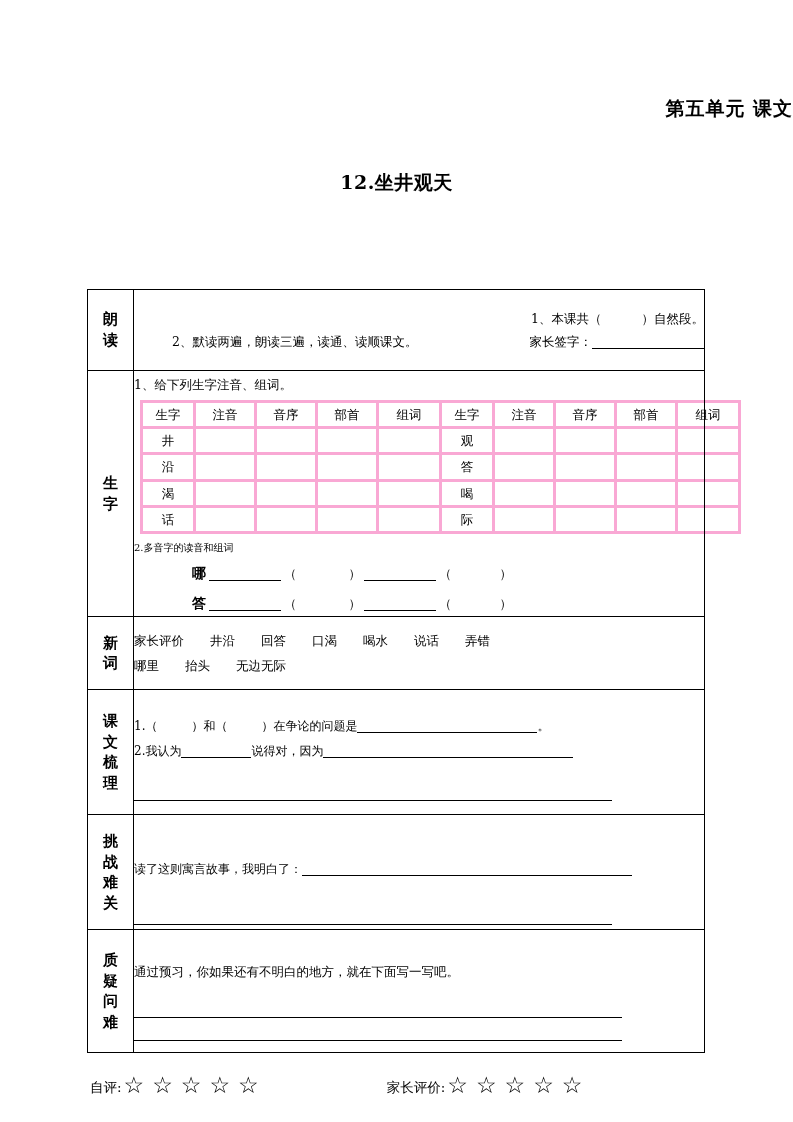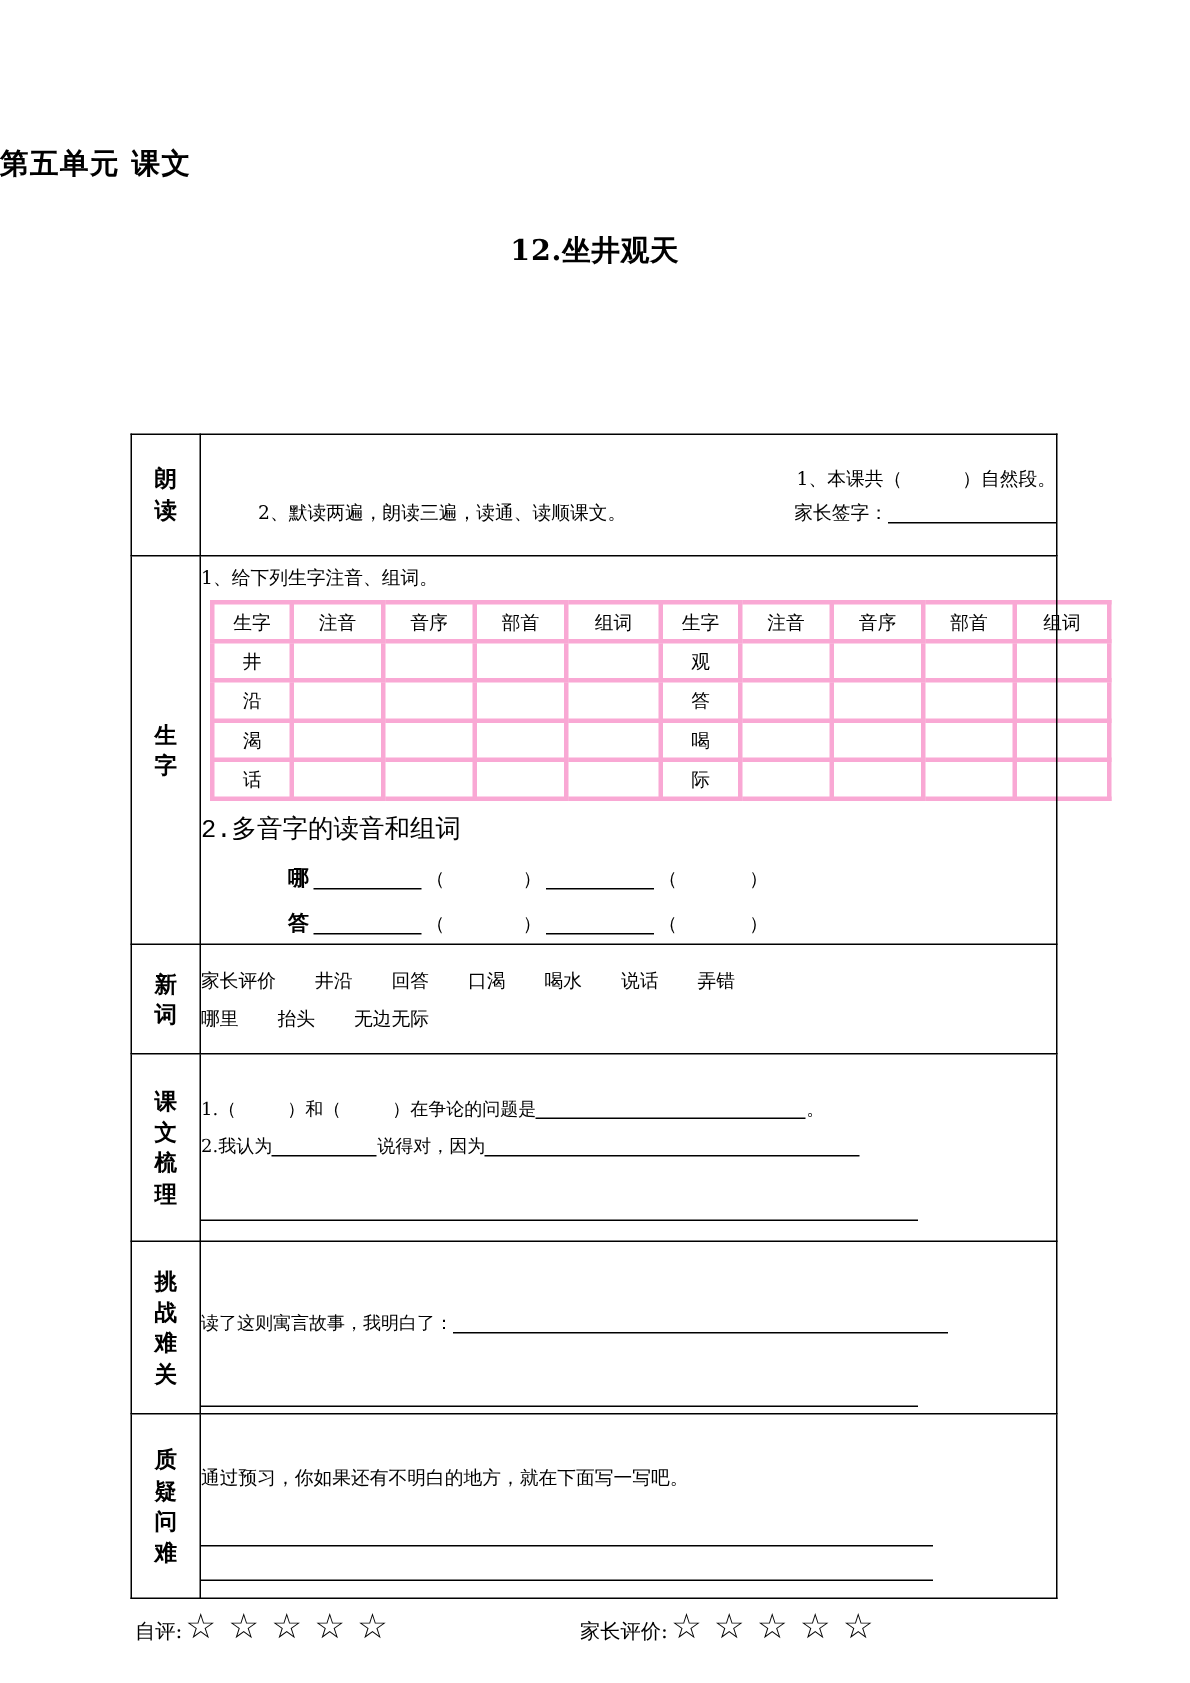--- a/index.html
+++ b/index.html
@@ -17,33 +17,33 @@
   }
   .page {
     width: 793px;
     height: 1122px;
     position: relative;
     box-sizing: border-box;
   }
 
   
   .title-main {
-    text-align: left;
+    text-align: right;
     font-size: 19px;
     font-weight: bold;
     letter-spacing: 1px;
     margin-top: 96px;
     font-family: "DejaVu Serif", "Liberation Serif", serif;
   }
   .title-sub {
     text-align: center;
     font-size: 19px;
     font-weight: bold;
     letter-spacing: 0.5px;
-    margin-top: 32px;
+    margin-top: 48px;
     font-family: "DejaVu Serif", "Liberation Serif", serif;
   }
 
   
   .sheet {
     position: absolute;
     left: 87px;
     top: 193px;
     width: 618px;
     border: 1.5px solid #000;
@@ -103,21 +103,21 @@
     height: 23px;
     text-align: center;
     font-size: 12.5px;
     padding: 0;
   }
   table.zi td.c-zi   { width: 50px; }
   table.zi td.c-zy   { width: 58px; }
   table.zi td.c-yx   { width: 58px; }
   table.zi td.c-bs   { width: 58px; }
   table.zi td.c-cz   { width: 60px; }
-  .poly-head { font-size: 17px; margin: 5px 0 0 0; font-family: Liberation Mono, monospace; }
+  .poly-head { font-size: 10px; margin: 5px 0 0 0; }
   .poly-row {
     font-size: 12.5px;
     margin: 3px 0 0 58px;
     white-space: nowrap;
     line-height: 1.9;
   }
   .poly-char { font-weight: bold; font-size: 14px; }
   .pblank {
     display: inline-block;
     width: 72px;

